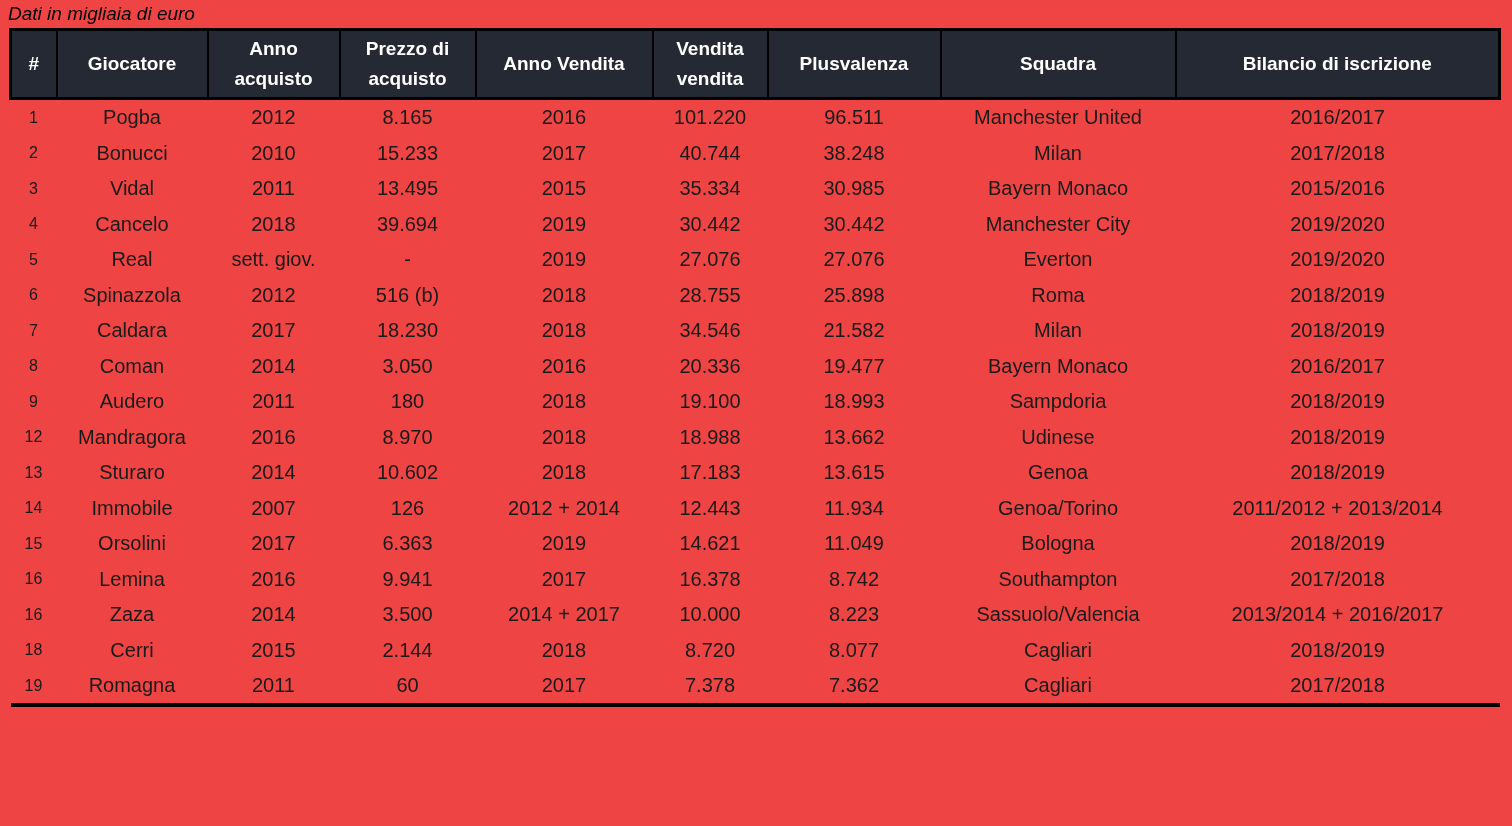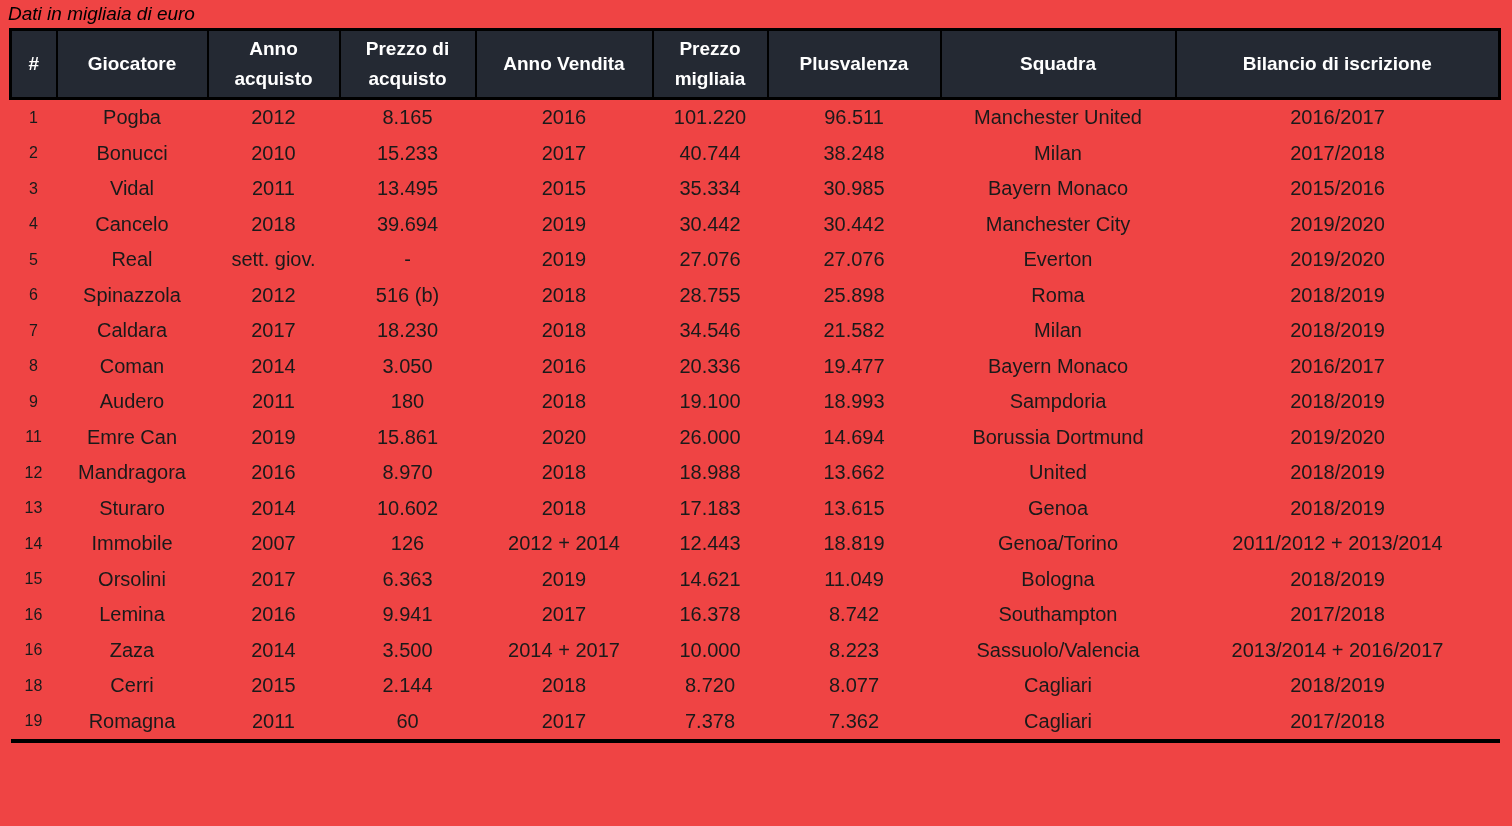--- a/index.html
+++ b/index.html
@@ -87,21 +87,21 @@
         <col class="c8">
         <col class="c9">
     </colgroup>
     <thead>
       <tr id="header-row">
           <th>#</th>
           <th>Giocatore</th>
           <th>Anno acquisto</th>
           <th>Prezzo di acquisto</th>
           <th>Anno Vendita</th>
-          <th>Prezzo migliaia</th>
+          <th>Vendita vendita</th>
           <th>Plusvalenza</th>
           <th>Squadra</th>
           <th>Bilancio di iscrizione</th>
         </tr>
     </thead>
     <tbody id="body-rows">
         <tr>
           <td>1</td>
           <td>Pogba</td>
           <td>2012</td>
@@ -194,60 +194,49 @@
           <td>Audero</td>
           <td>2011</td>
           <td>180</td>
           <td>2018</td>
           <td>19.100</td>
           <td>18.993</td>
           <td>Sampdoria</td>
           <td>2018/2019</td>
         </tr>
         <tr>
-          <td>11</td>
-          <td>Emre Can</td>
-          <td>2019</td>
-          <td>15.861</td>
-          <td>2020</td>
-          <td>26.000</td>
-          <td>14.694</td>
-          <td>Borussia Dortmund</td>
-          <td>2019/2020</td>
-        </tr>
-        <tr>
           <td>12</td>
           <td>Mandragora</td>
           <td>2016</td>
           <td>8.970</td>
           <td>2018</td>
           <td>18.988</td>
           <td>13.662</td>
-          <td>United</td>
+          <td>Udinese</td>
           <td>2018/2019</td>
         </tr>
         <tr>
           <td>13</td>
           <td>Sturaro</td>
           <td>2014</td>
           <td>10.602</td>
           <td>2018</td>
           <td>17.183</td>
           <td>13.615</td>
           <td>Genoa</td>
           <td>2018/2019</td>
         </tr>
         <tr>
           <td>14</td>
           <td>Immobile</td>
           <td>2007</td>
           <td>126</td>
           <td>2012 + 2014</td>
           <td>12.443</td>
-          <td>18.819</td>
+          <td>11.934</td>
           <td>Genoa/Torino</td>
           <td>2011/2012 + 2013/2014</td>
         </tr>
         <tr>
           <td>15</td>
           <td>Orsolini</td>
           <td>2017</td>
           <td>6.363</td>
           <td>2019</td>
           <td>14.621</td>

